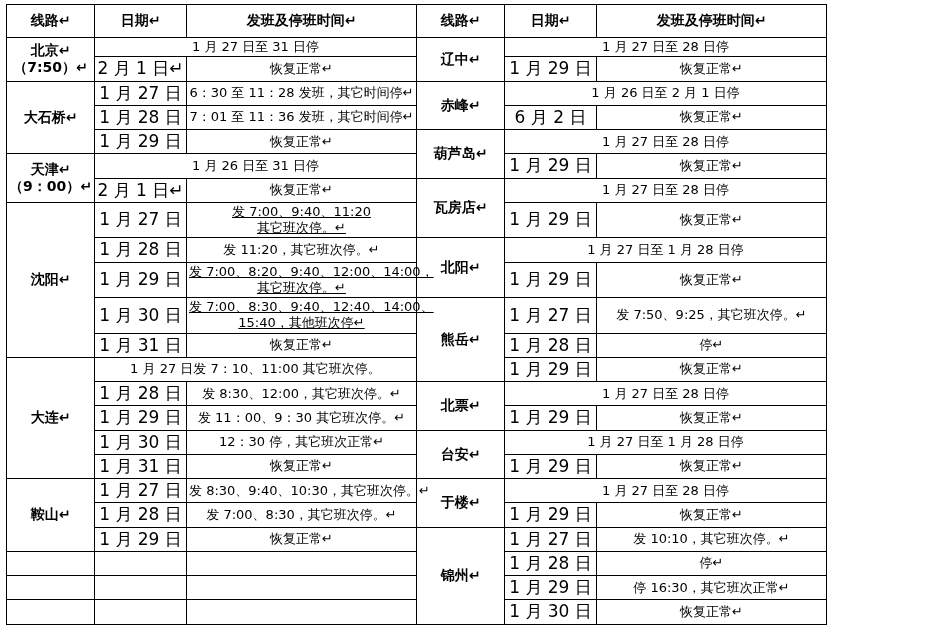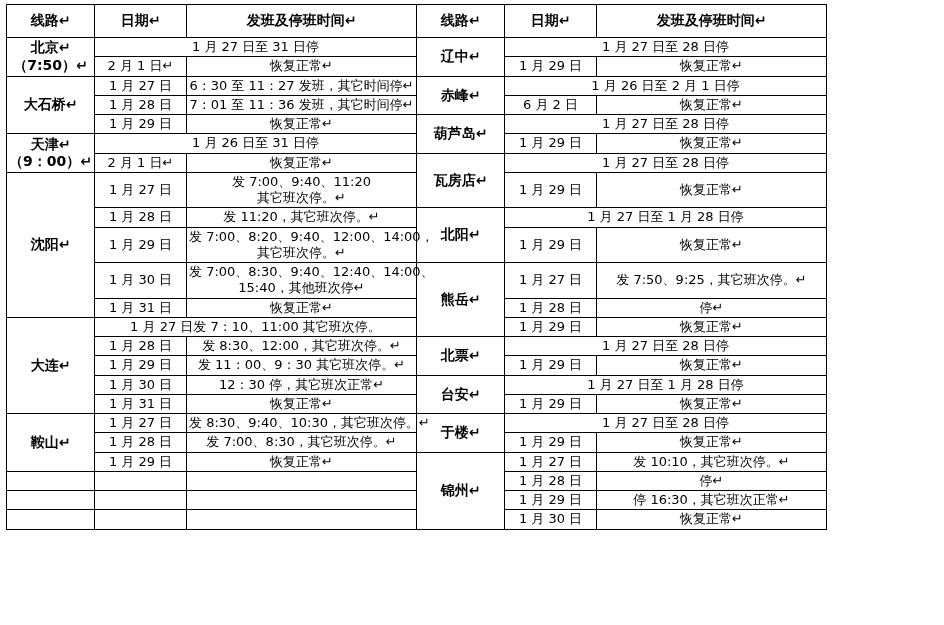--- a/index.html
+++ b/index.html
@@ -37,30 +37,31 @@
   td.hdr {
     font-weight: bold;
     font-size: 14px;
     height: 30px;
   }
   td.route {
     font-weight: bold;
     font-size: 14px;
   }
   td.date {
-    font-size: 13px;
+    font-size: 17px;
   }
   td.info {
     font-size: 13px;
     margin-left: 40px;
   }
   td.multi {
     white-space: normal;
     line-height: 1.45;
     padding: 3px 2px;
+    text-decoration: underline;
   }
   .col-route  { width: 88px; }
   .col-date   { width: 92px; }
   .col-info   { width: 230px; }
 </style>
 </head>
 <body>
 
 <div id="sheet">
   <table class="schedule">
@@ -96,21 +97,21 @@
           <td class="date">2 月 1 日↵</td>
           <td class="info">恢复正常↵</td>
           <td class="date">1 月 29 日</td>
           <td class="info">恢复正常↵</td>
         </tr>
         <tr>
           <td class="route" rowspan="3">
             <div>大石桥↵</div>
           </td>
           <td class="date">1 月 27 日</td>
-          <td class="info">6：30 至 11：27 发班，其它时间停↵</td>
+          <td class="info">6：30 至 11：28 发班，其它时间停↵</td>
           <td class="route" rowspan="2">
             <div>赤峰↵</div>
           </td>
           <td class="info" colspan="2">1 月 26 日至 2 月 1 日停</td>
         </tr>
         <tr>
           <td class="date">1 月 28 日</td>
           <td class="info">7：01 至 11：36 发班，其它时间停↵</td>
           <td class="date">6 月 2 日</td>
           <td class="info">恢复正常↵</td>

